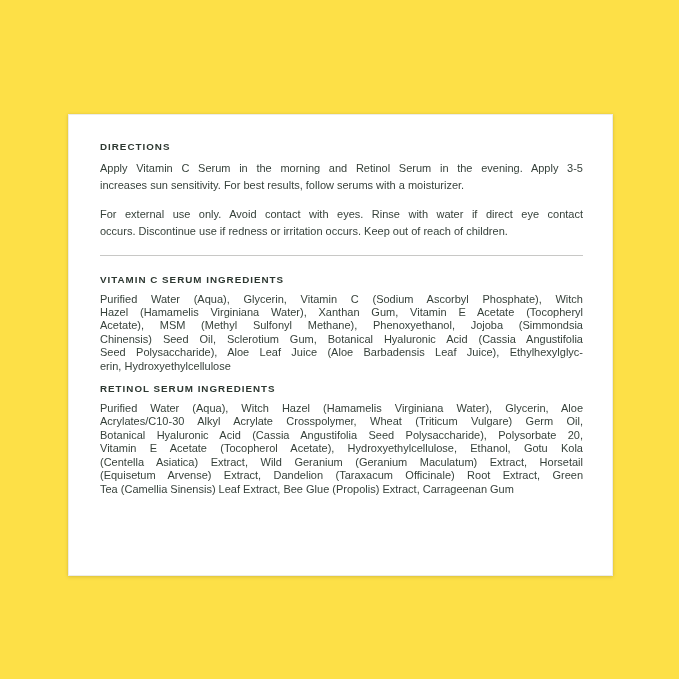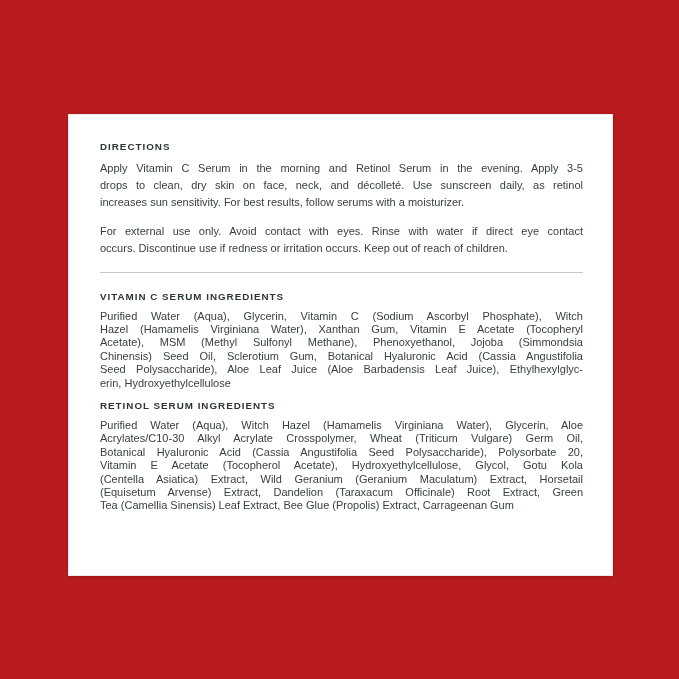--- a/index.html
+++ b/index.html
@@ -4,21 +4,21 @@
 <style>
   html, body {
     margin: 0;
     padding: 0;
     background: #ffffff;
   }
   .page {
     position: relative;
     width: 679px;
     height: 679px;
-    background: #b91c1c;
+    background: #fde047;
     font-family: "Liberation Sans", sans-serif;
     overflow: hidden;
   }
   .card {
     position: absolute;
     left: 68px;
     top: 114px;
     width: 545px;
     height: 462px;
     box-sizing: border-box;
@@ -58,21 +58,20 @@
 </head>
 <body>
 
 <div class="page">
   <div class="card">
 
     <section class="directions-section">
       <h2 class="section-heading">DIRECTIONS</h2>
       <div class="para directions-body">
           <div class="line">Apply Vitamin C Serum in the morning and Retinol Serum in the evening. Apply 3-5</div>
-          <div class="line">drops to clean, dry skin on face, neck, and décolleté. Use sunscreen daily, as retinol</div>
           <div class="line last-line">increases sun sensitivity. For best results, follow serums with a moisturizer.</div>
         </div>
       <div class="para directions-body warning-para">
           <div class="line">For external use only. Avoid contact with eyes. Rinse with water if direct eye contact</div>
           <div class="line last-line">occurs. Discontinue use if redness or irritation occurs. Keep out of reach of children.</div>
         </div>
     </section>
 
     <hr class="divider">
 
@@ -87,21 +86,21 @@
           <div class="line last-line">erin, Hydroxyethylcellulose</div>
         </div>
     </section>
 
     <section class="retinol-section">
       <h2 class="section-heading">RETINOL SERUM INGREDIENTS</h2>
       <div class="para ingredients-body">
           <div class="line">Purified Water (Aqua), Witch Hazel (Hamamelis Virginiana Water), Glycerin, Aloe</div>
           <div class="line">Acrylates/C10-30 Alkyl Acrylate Crosspolymer, Wheat (Triticum Vulgare) Germ Oil,</div>
           <div class="line">Botanical Hyaluronic Acid (Cassia Angustifolia Seed Polysaccharide), Polysorbate 20,</div>
-          <div class="line">Vitamin E Acetate (Tocopherol Acetate), Hydroxyethylcellulose, Glycol, Gotu Kola</div>
+          <div class="line">Vitamin E Acetate (Tocopherol Acetate), Hydroxyethylcellulose, Ethanol, Gotu Kola</div>
           <div class="line">(Centella Asiatica) Extract, Wild Geranium (Geranium Maculatum) Extract, Horsetail</div>
           <div class="line">(Equisetum Arvense) Extract, Dandelion (Taraxacum Officinale) Root Extract, Green</div>
           <div class="line last-line">Tea (Camellia Sinensis) Leaf Extract, Bee Glue (Propolis) Extract, Carrageenan Gum</div>
         </div>
     </section>
 
   </div>
 </div>
 
 </body></html>

